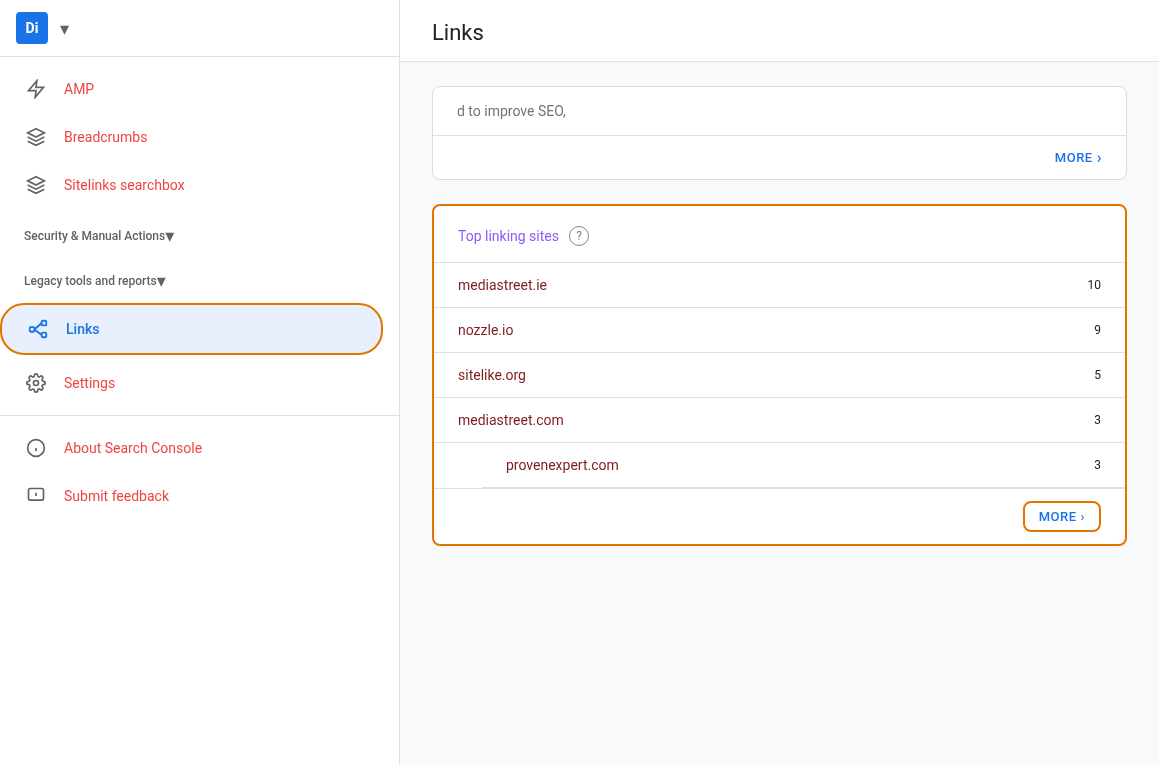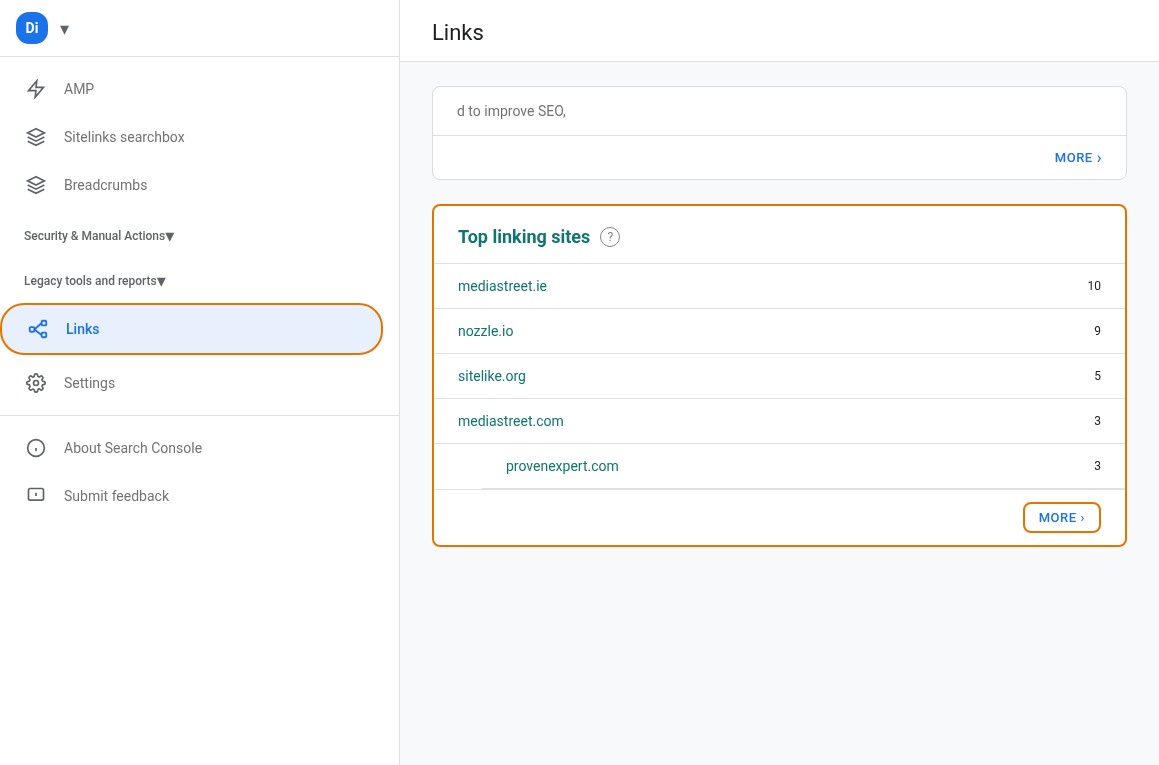--- a/index.html
+++ b/index.html
@@ -29,21 +29,21 @@
       align-items: center;
       padding: 12px 16px;
       border-bottom: 1px solid #e0e0e0;
       cursor: pointer;
     }
 
     .sidebar-logo {
       width: 32px;
       height: 32px;
       background: #1a73e8;
-      border-radius: 13px;
+      border-radius: 4px;
       display: flex;
       align-items: center;
       justify-content: center;
       color: white;
       font-weight: bold;
       font-size: 14px;
       margin-right: 12px;
       flex-shrink: 0;
     }
 
@@ -62,21 +62,21 @@
       flex: 1;
       overflow-y: auto;
       position: relative;
     }
 
     .nav-item {
       display: flex;
       align-items: center;
       padding: 12px 24px;
       cursor: pointer;
-      color: #737373;
+      color: #ef4444;
       font-size: 14px;
       transition: background 0.1s;
       border-radius: 0 24px 24px 0;
       margin-right: 8px;
     }
 
     .nav-item.active {
       background: #e8f0fe;
       color: #1a73e8;
     }
@@ -184,23 +184,23 @@
     .top-linking-header {
       padding: 20px 24px 16px 24px;
       display: flex;
       align-items: center;
       border: 2.5px solid #e37400;
       border-radius: 8px 8px 0 0;
       margin: 0;
     }
 
     .top-linking-title {
-      font-size: 18px;
-      font-weight: 700;
-      color: #0f766e;
+      font-size: 14px;
+      font-weight: 400;
+      color: #8b5cf6;
     }
 
     .help-icon {
       width: 20px;
       height: 20px;
       border-radius: 50%;
       border: 1.5px solid #80868b;
       color: #80868b;
       display: flex;
       align-items: center;
@@ -217,21 +217,21 @@
       justify-content: space-between;
       padding: 14px 24px;
       border-bottom: 1px solid #e0e0e0;
     }
 
     .site-row:last-of-type {
       border-bottom: none;
     }
 
     .site-name {
-      color: #0f766e;
+      color: #7f1d1d;
       font-size: 14px;
     }
 
     .site-count {
       color: #202124;
       font-size: 12px;
       font-weight: 400;
     }
 
     .card-footer {
@@ -295,32 +295,32 @@
     </div>
 
     <div class="nav-item">
       <span class="icon">
         <svg width="20" height="20" viewBox="0 0 24 24" fill="none" stroke="currentColor" stroke-width="2">
           <polygon points="12 2 2 7 12 12 22 7 12 2"></polygon>
           <polyline points="2 17 12 22 22 17"></polyline>
           <polyline points="2 12 12 17 22 12"></polyline>
         </svg>
       </span>
-      <span class="nav-item-text">Sitelinks searchbox</span>
+      <span class="nav-item-text">Breadcrumbs</span>
     </div>
 
     <div class="nav-item">
       <span class="icon">
         <svg width="20" height="20" viewBox="0 0 24 24" fill="none" stroke="currentColor" stroke-width="2">
           <polygon points="12 2 2 7 12 12 22 7 12 2"></polygon>
           <polyline points="2 17 12 22 22 17"></polyline>
           <polyline points="2 12 12 17 22 12"></polyline>
         </svg>
       </span>
-      <span class="nav-item-text">Breadcrumbs</span>
+      <span class="nav-item-text">Sitelinks searchbox</span>
     </div>
 
     <div class="nav-section-label">
       <span>Security &amp; Manual Actions</span>
       <span class="expand-icon">▾</span>
     </div>
 
     <div class="nav-section-label">
       <span>Legacy tools and reports</span>
       <span class="expand-icon">▾</span>

